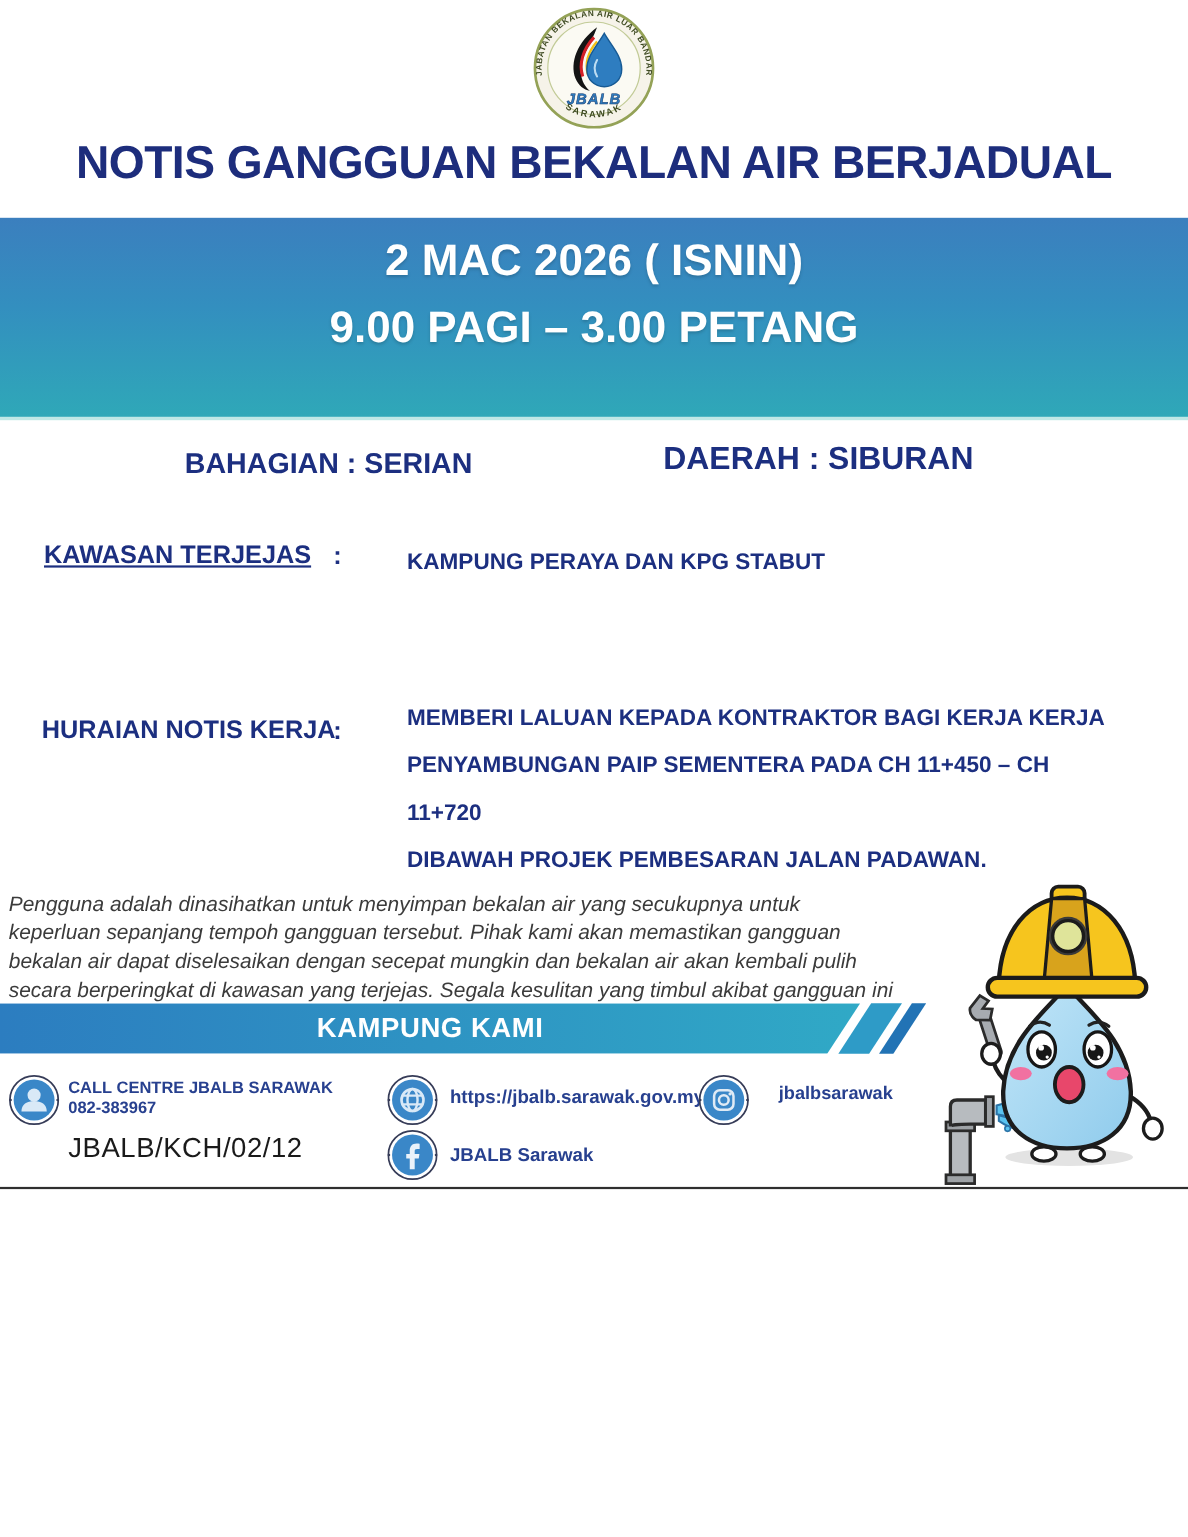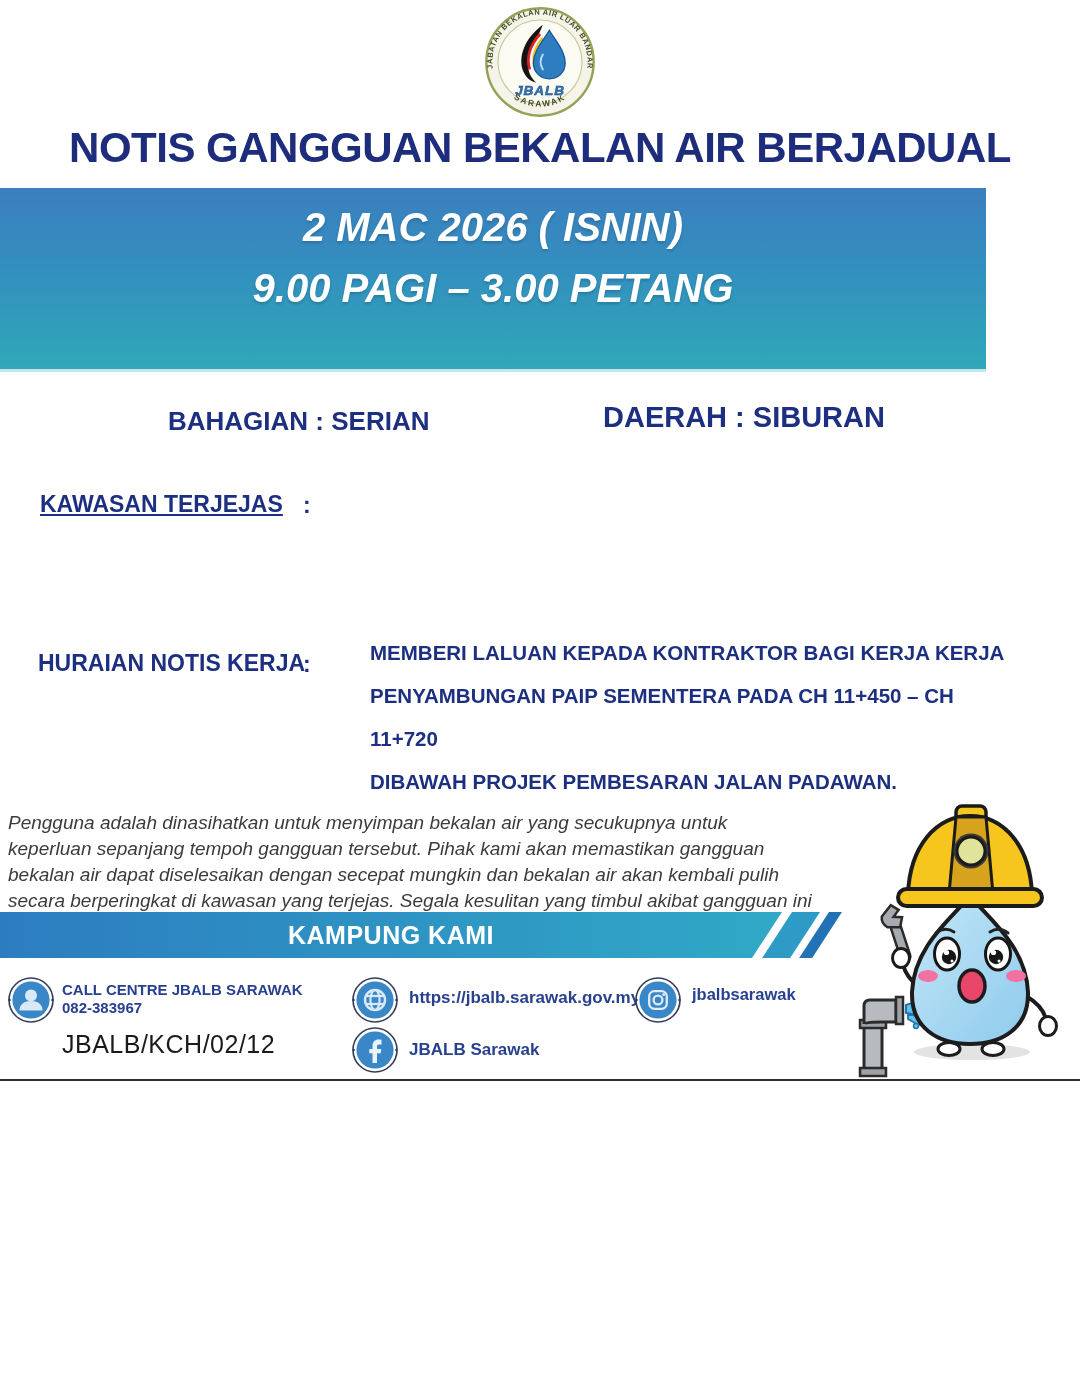--- a/index.html
+++ b/index.html
@@ -9,23 +9,23 @@
   }
   .abs{position:absolute;}
   
   .logo-wrap{left:484px;top:6px;width:112px;height:112px;}
   .main-title{
     left:0;top:124px;width:100%;text-align:center;
     font-size:42px;font-weight:800;color:#1d2d7c;letter-spacing:-0.5px;
   }
   
   .date-banner{
-    left:0;top:188px;width:986px;height:184px;
+    left:0;top:198px;width:1080px;height:184px;
     background:linear-gradient(180deg,#3b7fbe 0%,#338fbf 45%,#2fa8b8 100%);
-    border-bottom:3px solid #bfe8e6;box-sizing:border-box;font-style:italic;
+    border-bottom:3px solid #bfe8e6;box-sizing:border-box;
   }
   .date-banner .line{
     width:100%;text-align:center;color:#ffffff;font-weight:800;font-size:40px;
     text-shadow:0 2px 3px rgba(0,0,0,0.18);
   }
   .date-line{margin-top:17px;}
   .time-line{margin-top:16px;}
   
   .region-bahagian{left:168px;top:406px;font-size:26px;font-weight:800;color:#1c2f80;}
   .region-daerah{left:575px;top:401px;font-size:29px;font-weight:800;color:#1c2f80;margin-left:28px;}
@@ -53,21 +53,21 @@
   .stripe{top:912px;height:46px;transform:skewX(-33deg);transform-origin:top left;}
   .stripe-1{left:792px;width:28px;background:#2e9bc7;}
   .stripe-2{left:829px;width:13px;background:#2273b5;}
   
   .contact-text{font-weight:800;color:#27408f;}
   .call-label{left:62px;top:981px;font-size:15px;}
   .call-phone{left:62px;top:999px;font-size:15px;}
   .ref-no{left:62px;top:1030px;font-size:25px;color:#1a1a1a;font-weight:400;letter-spacing:0.5px;}
   .website-text{left:409px;top:988px;font-size:17px;}
   .facebook-text{left:409px;top:1040px;font-size:17px;}
-  .instagram-text{left:692px;top:985px;font-size:16.5px;}
+  .instagram-text{left:708px;top:985px;font-size:16.5px;}
   .icon-circle{width:46px;height:46px;}
   .ic-call{left:8px;top:977px;}
   .ic-web{left:352px;top:977px;}
   .ic-fb{left:352px;top:1027px;}
   .ic-ig{left:635px;top:977px;}
   
   .divider{left:0;top:1079px;width:1080px;height:2px;background:#2f2f2f;}
   .mascot{left:852px;top:800px;width:226px;height:278px;}
 </style>
 </head>
@@ -105,20 +105,21 @@
   <div class="abs date-banner">
     <div class="line date-line">2 MAC 2026 ( ISNIN)</div>
     <div class="line time-line">9.00 PAGI – 3.00 PETANG</div>
   </div>
 
   <div class="abs region-bahagian">BAHAGIAN : SERIAN</div>
   <div class="abs region-daerah">DAERAH : SIBURAN</div>
 
   <div class="abs lbl kawasan-label">KAWASAN TERJEJAS</div>
   <div class="abs lbl kawasan-colon">:</div>
+  <div class="abs val kawasan-value">KAMPUNG PERAYA DAN KPG STABUT</div>
 
   <div class="abs lbl huraian-label">HURAIAN NOTIS KERJA</div>
   <div class="abs lbl huraian-colon">:</div>
   <div class="abs val huraian-value">MEMBERI LALUAN KEPADA KONTRAKTOR BAGI KERJA KERJA
 PENYAMBUNGAN PAIP SEMENTERA PADA CH 11+450 – CH 11+720
 DIBAWAH PROJEK PEMBESARAN JALAN PADAWAN.</div>
 
   <div class="abs advisory">Pengguna adalah dinasihatkan untuk menyimpan bekalan air yang secukupnya untuk keperluan sepanjang tempoh gangguan tersebut. Pihak kami akan memastikan gangguan bekalan air dapat diselesaikan dengan secepat mungkin dan bekalan air akan kembali pulih secara berperingkat di kawasan yang terjejas. Segala kesulitan yang timbul akibat gangguan ini adalah sangat dikesali.</div>
 
   <div class="abs hubungi-band">KAMPUNG KAMI</div>

